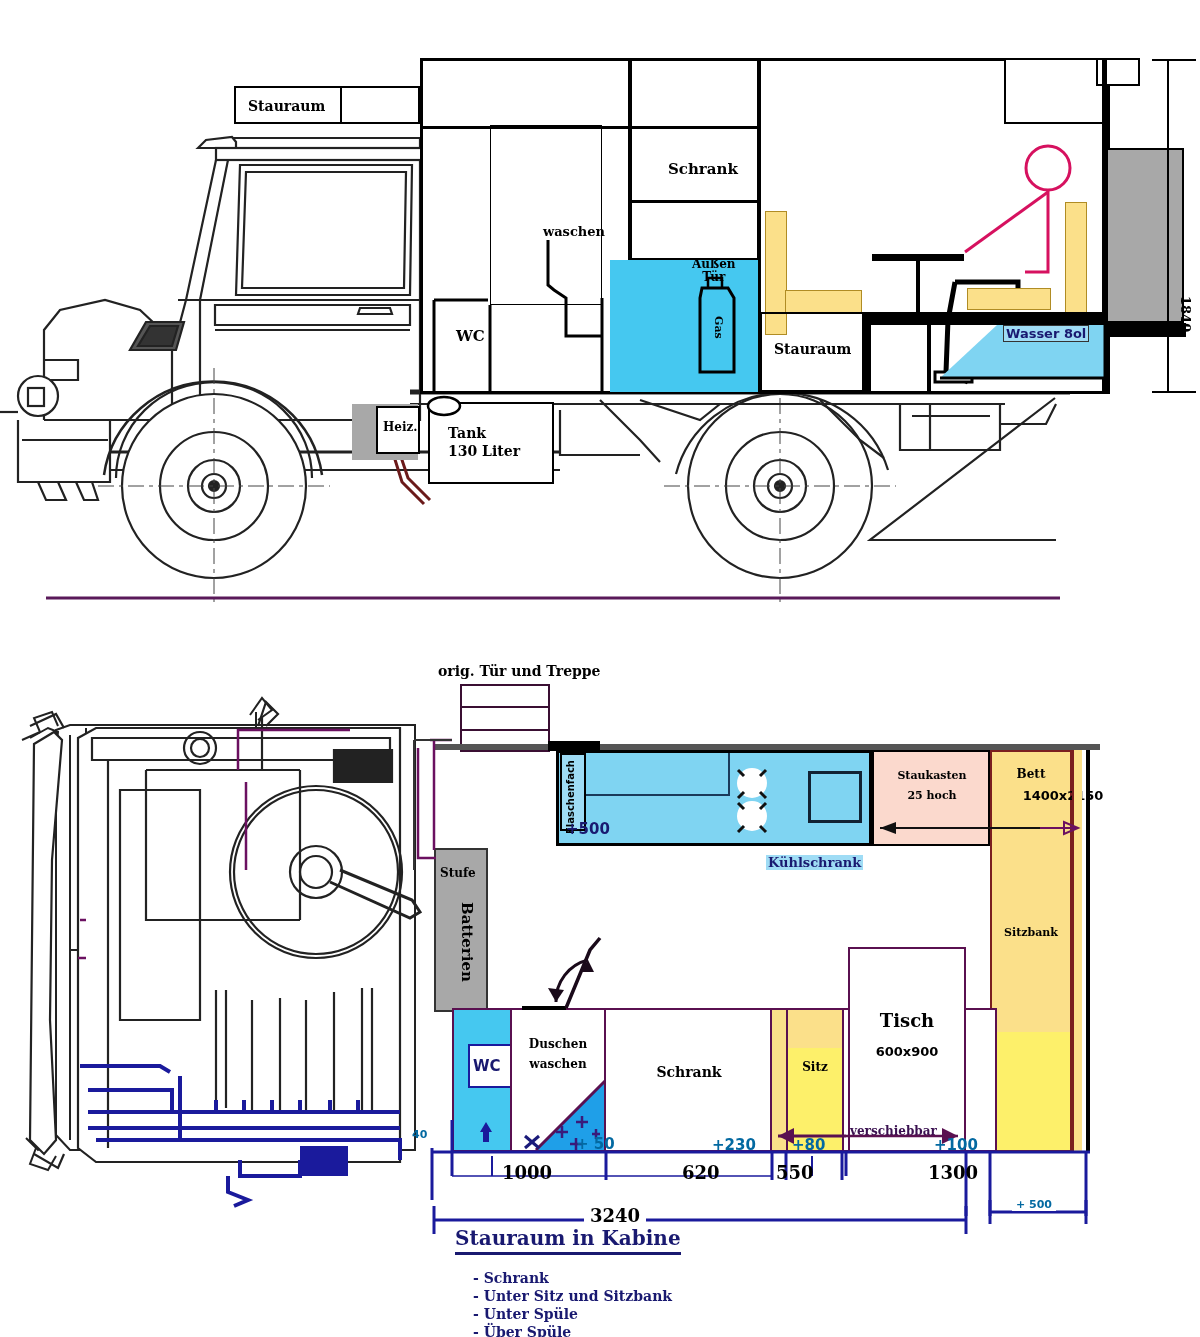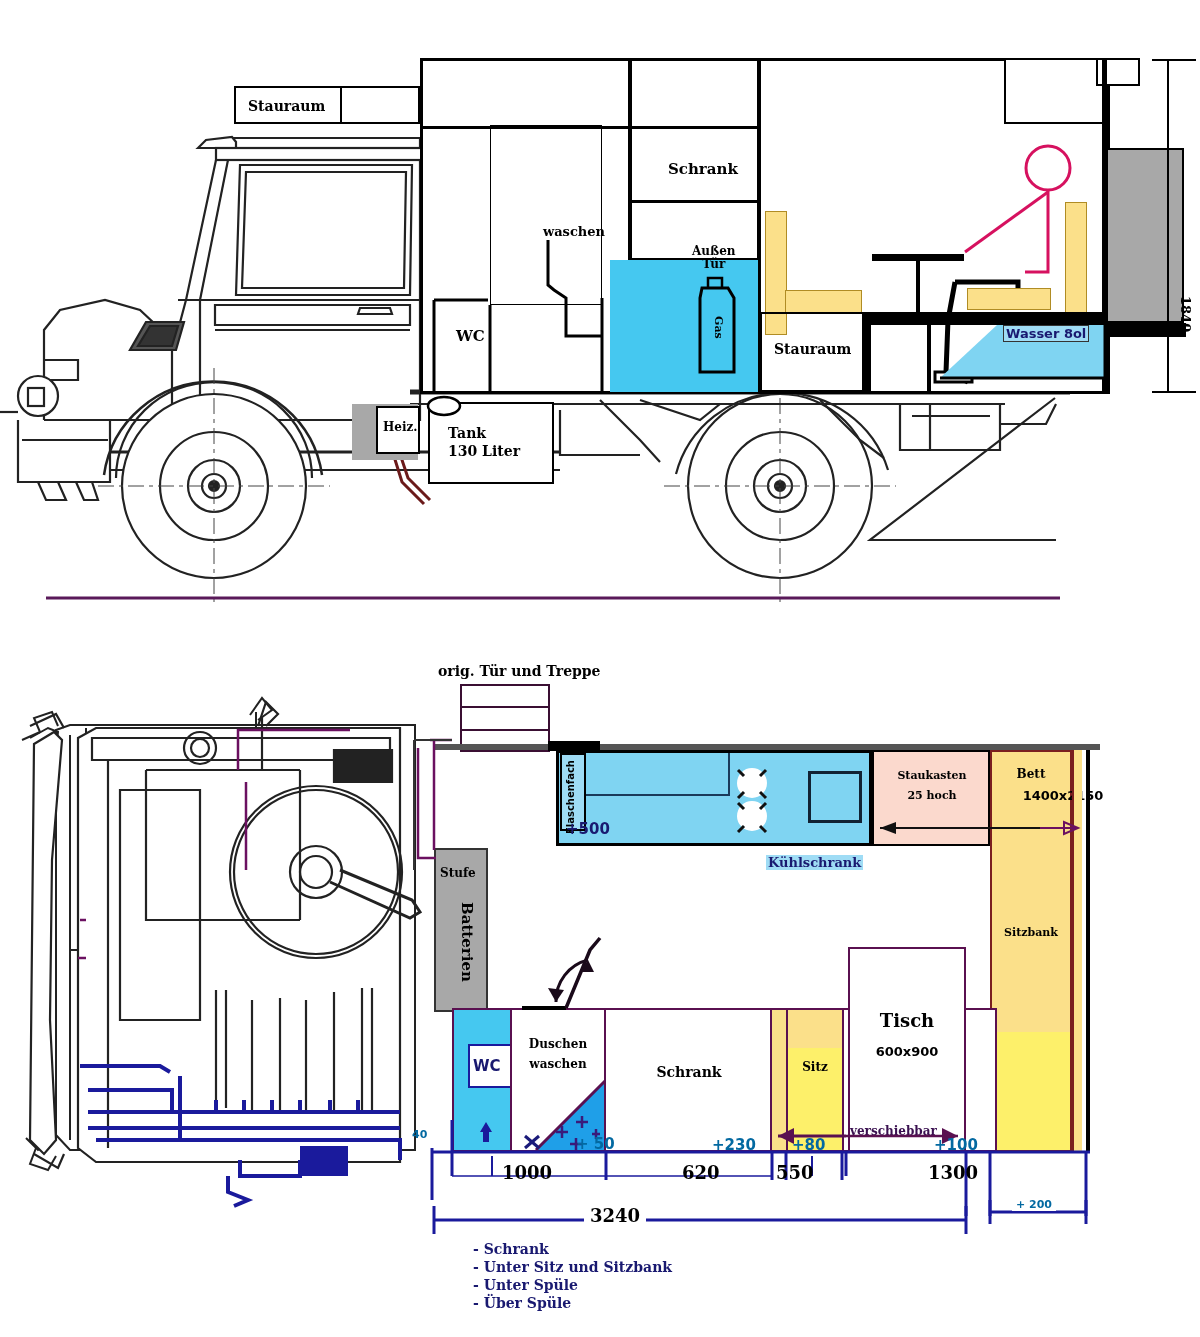--- a/index.html
+++ b/index.html
@@ -162,21 +162,21 @@
     <path d="M602,298 L602,392" stroke="#000" stroke-width="3" fill="none"></path>
     <path d="M434,300 L488,300" stroke="#000" stroke-width="3" fill="none"></path>
     <path d="M434,300 L434,392" stroke="#000" stroke-width="3" fill="none"></path>
   </svg>
 
   <div class="lbl serif t13" style="left:543px;top:224px;">waschen</div>
   <div class="lbl serif t15" style="left:456px;top:327px;">WC</div>
   <div class="lbl serif t15" style="left:668px;top:160px;">Schrank</div>
 
   <div class="abs fill-cyan" style="left:610px;top:260px;width:148px;height:132px;"></div>
-  <div class="lbl serif t12 ctr" style="left:692px;top:245px;line-height:13px;">
+  <div class="lbl serif t12 ctr" style="left:692px;top:258px;line-height:13px;">
     <span>Außen</span><br>
     <span>Tür</span>
   </div>
   <svg width="1200" height="620">
     <path d="M708,288 L708,278 L722,278 L722,288" stroke="#000" stroke-width="2.5" fill="none"></path>
     <path d="M700,298 L702,288 L728,288 L734,298 L734,372 L700,372 Z" stroke="#000" stroke-width="3" fill="none"></path>
   </svg>
   <div class="lbl serif t11 vert" style="left:712px;top:316px;">Gas</div>
 
   <div class="abs fill-yellow" style="left:765px;top:211px;width:20px;height:122px;border:1px solid #b08c24;"></div>
@@ -533,23 +533,24 @@
   <div class="lbl sans t16 blue" style="left:412px;top:508px;">40</div>
   <div class="lbl serif t18" style="left:502px;top:542px;">1000</div>
   <div class="lbl sans t15 blue" style="left:576px;top:515px;">+ 50</div>
   <div class="lbl serif t18" style="left:682px;top:542px;">620</div>
   <div class="lbl sans t15 blue" style="left:712px;top:516px;">+230</div>
   <div class="lbl serif t18" style="left:776px;top:542px;">550</div>
   <div class="lbl sans t15 blue" style="left:792px;top:516px;">+80</div>
   <div class="lbl serif t18" style="left:928px;top:542px;">1300</div>
   <div class="lbl sans t15 blue" style="left:934px;top:516px;">+100</div>
   <div class="lbl serif t18" style="left:584px;top:585px;background:#fff;padding:0 6px;">3240</div>
-  <div class="lbl sans t16 blue" style="left:1012px;top:578px;background:#fff;padding:0 4px;">+ 200</div>
+  <div class="lbl sans t16 blue" style="left:1012px;top:578px;background:#fff;padding:0 4px;">+ 500</div>
 
   <div class="abs" style="left:455px;top:606px;">
+    <div class="lbl serif t20 navy" style="position:relative;left:0;top:0;border-bottom:3px solid #191970;display:inline-block;padding-bottom:2px;">Stauraum in Kabine</div>
     <div class="serif t14 navy" style="margin-top:14px;margin-left:18px;line-height:18px;font-weight:bold;">
       <div>- Schrank</div>
       <div>- Unter Sitz und Sitzbank</div>
       <div>- Unter Spüle</div>
       <div>- Über Spüle</div>
 
     </div>
   </div>
 
 </div>

